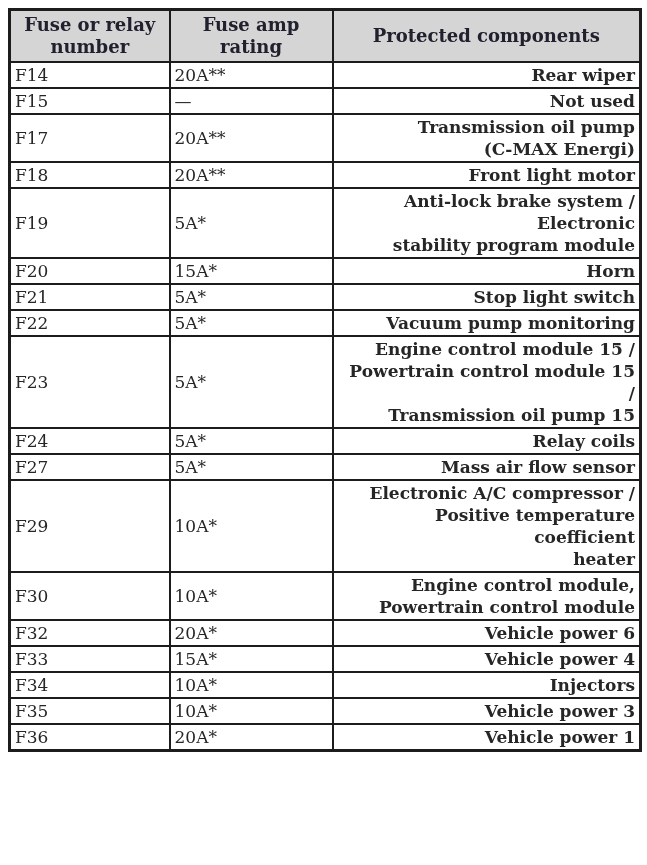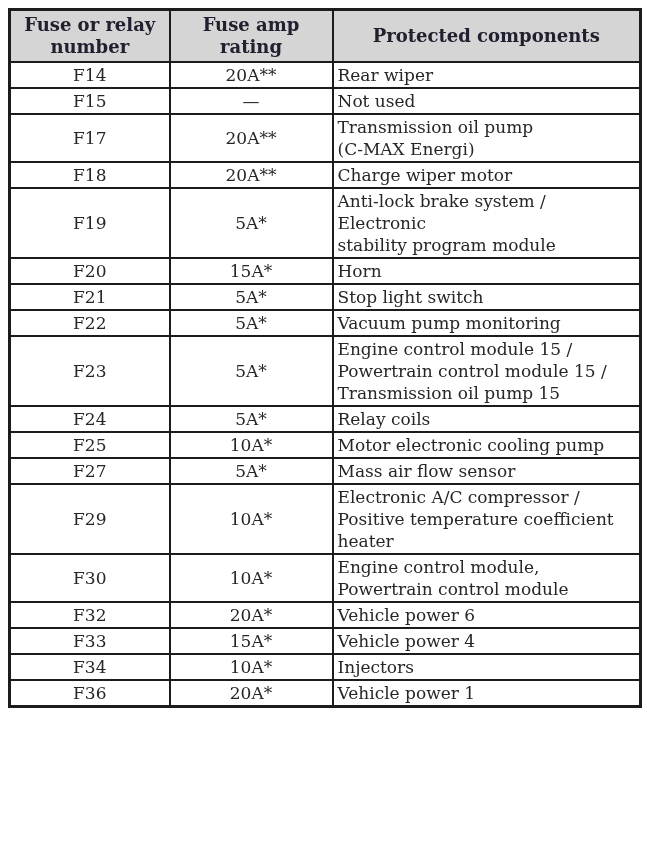--- a/index.html
+++ b/index.html
@@ -40,26 +40,26 @@
   table.fuse-table th {
     background: #d5d5d5;
     font-weight: bold;
     font-size: 18px;
     line-height: 22px;
     text-align: center;
     padding: 3px 4px;
     color: #20202e;
   }
   td.col-fuse, td.col-rating {
-    text-align: center;
   }
   td.col-component {
-    text-align: left;
+    text-align: right;
     padding-left: 8px;
     padding-right: 6px;
+    font-weight: bold;
   }
 </style>
 </head>
 <body>
 
 <div class="page">
   <table class="fuse-table">
     <colgroup>
       <col class="c1">
       <col class="c2">
@@ -91,21 +91,21 @@
   <tr>
     <td class="col-fuse">F17</td>
     <td class="col-rating">20A**</td>
     <td class="col-component">Transmission oil pump
 (C-MAX Energi)</td>
   </tr>
 
   <tr>
     <td class="col-fuse">F18</td>
     <td class="col-rating">20A**</td>
-    <td class="col-component">Charge wiper motor</td>
+    <td class="col-component">Front light motor</td>
   </tr>
 
   <tr>
     <td class="col-fuse">F19</td>
     <td class="col-rating">5A*</td>
     <td class="col-component">Anti-lock brake system / Electronic
 stability program module</td>
   </tr>
 
   <tr>
@@ -133,25 +133,20 @@
 Powertrain control module 15 /
 Transmission oil pump 15</td>
   </tr>
 
   <tr>
     <td class="col-fuse">F24</td>
     <td class="col-rating">5A*</td>
     <td class="col-component">Relay coils</td>
   </tr>
 
-  <tr>
-    <td class="col-fuse">F25</td>
-    <td class="col-rating">10A*</td>
-    <td class="col-component">Motor electronic cooling pump</td>
-  </tr>
 
 
   <tr>
     <td class="col-fuse">F27</td>
     <td class="col-rating">5A*</td>
     <td class="col-component">Mass air flow sensor</td>
   </tr>
 
 
   <tr>
@@ -181,20 +176,25 @@
     <td class="col-rating">15A*</td>
     <td class="col-component">Vehicle power 4</td>
   </tr>
 
   <tr>
     <td class="col-fuse">F34</td>
     <td class="col-rating">10A*</td>
     <td class="col-component">Injectors</td>
   </tr>
 
+  <tr>
+    <td class="col-fuse">F35</td>
+    <td class="col-rating">10A*</td>
+    <td class="col-component">Vehicle power 3</td>
+  </tr>
 
   <tr>
     <td class="col-fuse">F36</td>
     <td class="col-rating">20A*</td>
     <td class="col-component">Vehicle power 1</td>
   </tr>
 </tbody>
   </table>
 </div>
 

